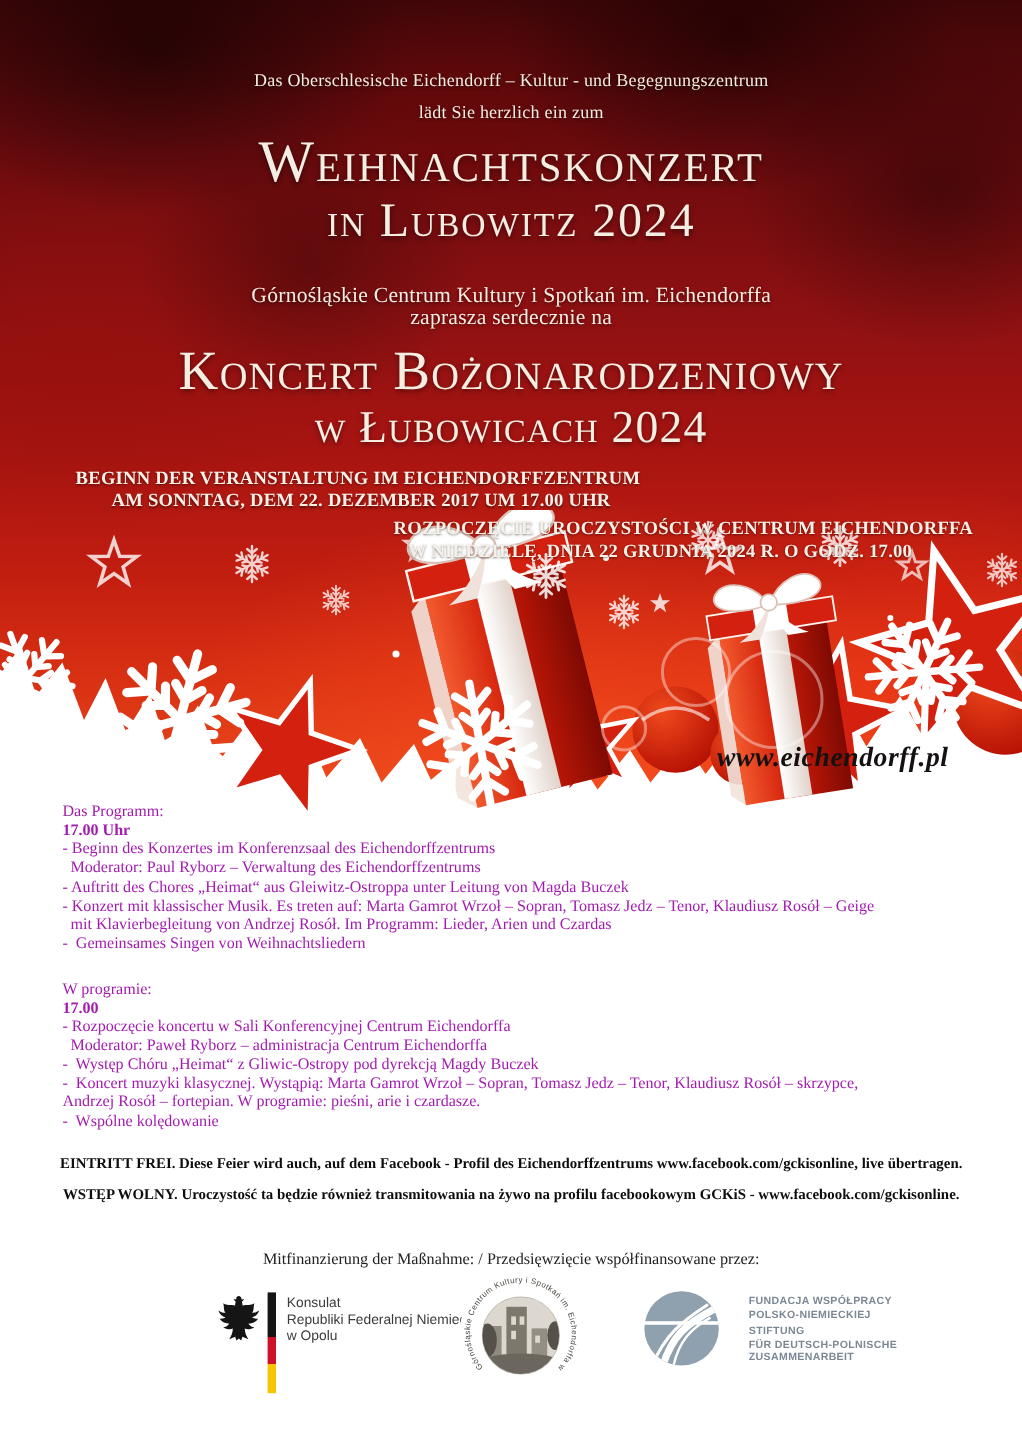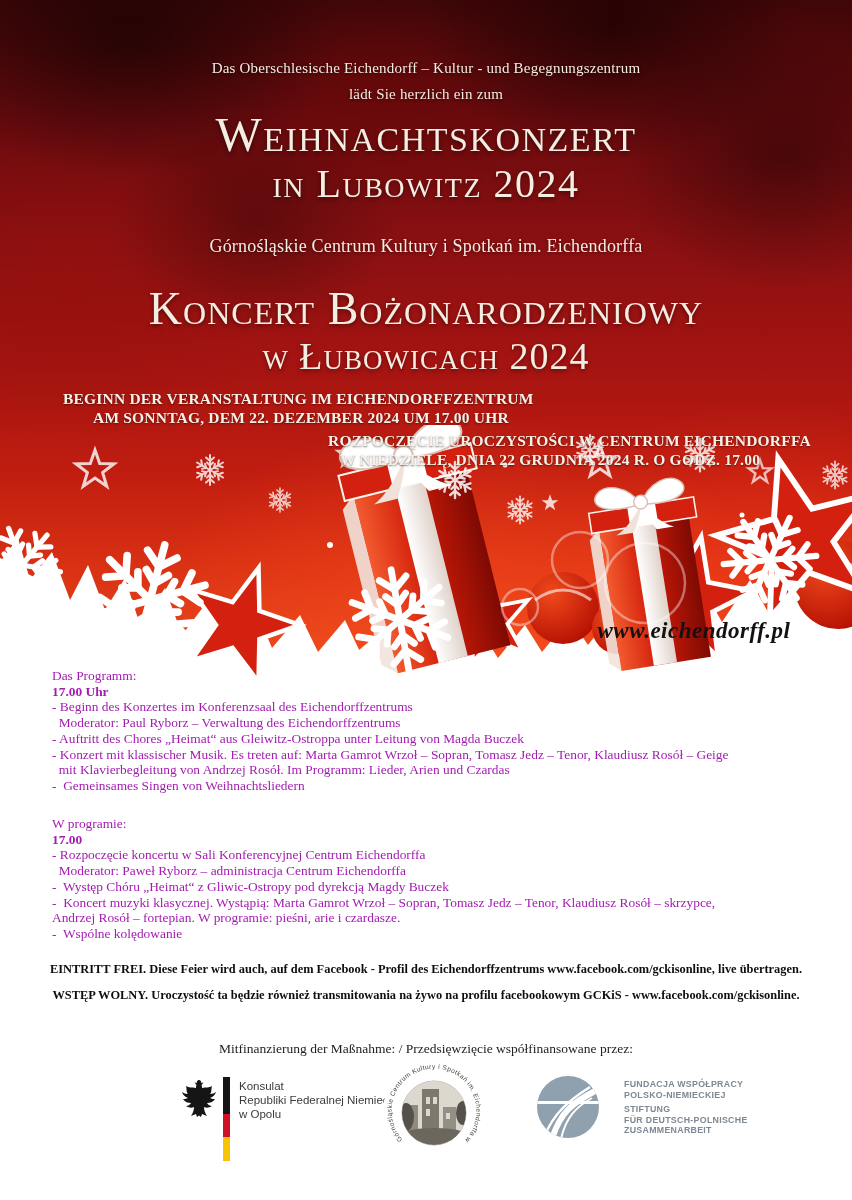--- a/index.html
+++ b/index.html
@@ -166,26 +166,27 @@
         <circle cx="505" cy="40" r="2.5" fill="#fff" stroke="none"></circle>
       <circle cx="742" cy="90" r="2.5" fill="#fff" stroke="none"></circle>
     </g>
   </svg>
 
   <div class="ctr intro" style="top:60px">Das Oberschlesische Eichendorff – Kultur - und Begegnungszentrum</div>
   <div class="ctr intro" style="top:86px">lädt Sie herzlich ein zum</div>
   <div class="ctr title1 sc" style="top:106px">Weihnachtskonzert</div>
   <div class="ctr title2 sc" style="top:160px">in Lubowitz 2024</div>
   <div class="ctr intro" style="top:236px;font-size:18px">Górnośląskie Centrum Kultury i Spotkań im. Eichendorffa</div>
+  <div class="ctr intro" style="top:254px;font-size:18px">zaprasza serdecznie na</div>
   <div class="ctr titlep1 sc" style="top:282px">Koncert Bożonarodzeniowy</div>
   <div class="ctr titlep2 sc" style="top:334px">w Łubowicach 2024</div>
 
   <div class="event" style="left:63px;top:389px">
     <div>BEGINN DER VERANSTALTUNG IM EICHENDORFFZENTRUM</div>
-    <div class="ind1">AM SONNTAG, DEM 22. DEZEMBER 2024 UM 17.00 UHR</div>
+    <div class="ind1">AM SONNTAG, DEM 22. DEZEMBER 2017 UM 17.00 UHR</div>
   </div>
   <div class="event" style="left:328px;top:431px">
     <div>ROZPOCZĘCIE UROCZYSTOŚCI W CENTRUM EICHENDORFFA</div>
     <div class="ind2">W NIEDZIELĘ, DNIA 22 GRUDNIA 2024 R. O GODZ. 17.00</div>
   </div>
 
   <div class="website">www.eichendorff.pl</div>
 
   <div class="prog" style="top:668px">
     <div>Das Programm:</div>

